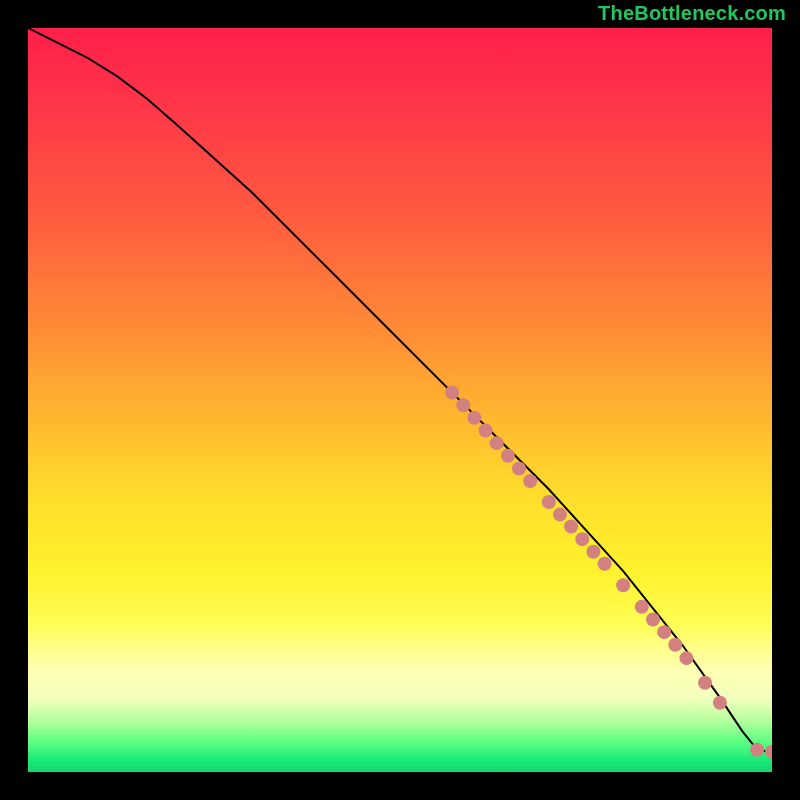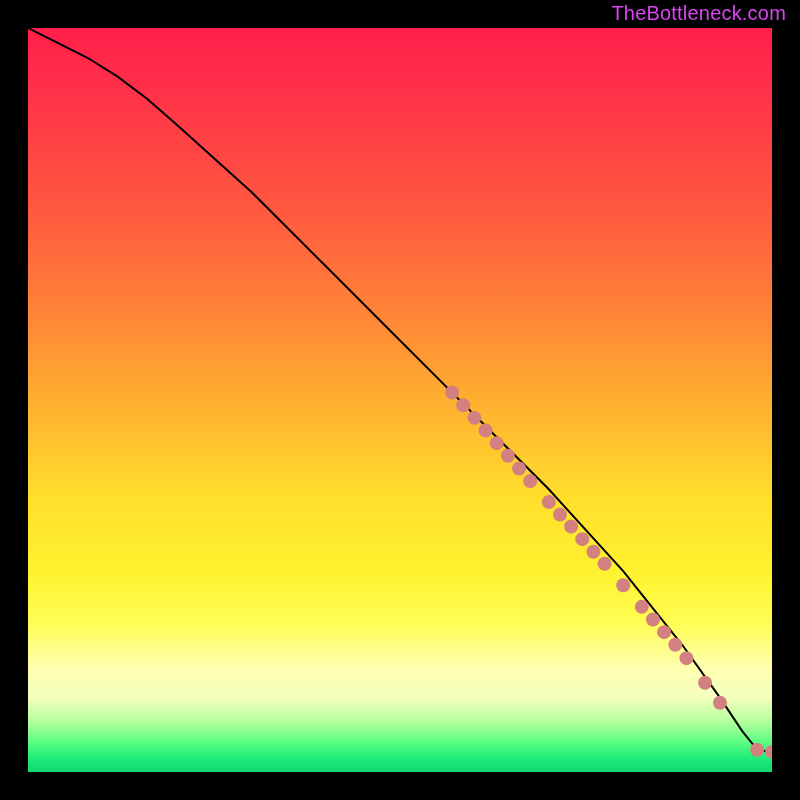--- a/index.html
+++ b/index.html
@@ -14,23 +14,23 @@
   .frame {
     position: relative;
     width: 800px;
     height: 800px;
     background: #000;
   }
   .watermark {
     position: absolute;
     top: 2px;
     right: 14px;
-    color: #d946ef;
+    color: #22c55e;
     font-size: 20px;
-    font-weight: 400;
+    font-weight: 700;
     letter-spacing: 0.2px;
     user-select: none;
   }
   .plot-area {
     position: absolute;
     left: 28px;
     top: 28px;
     width: 744px;
     height: 744px;
     overflow: hidden;

